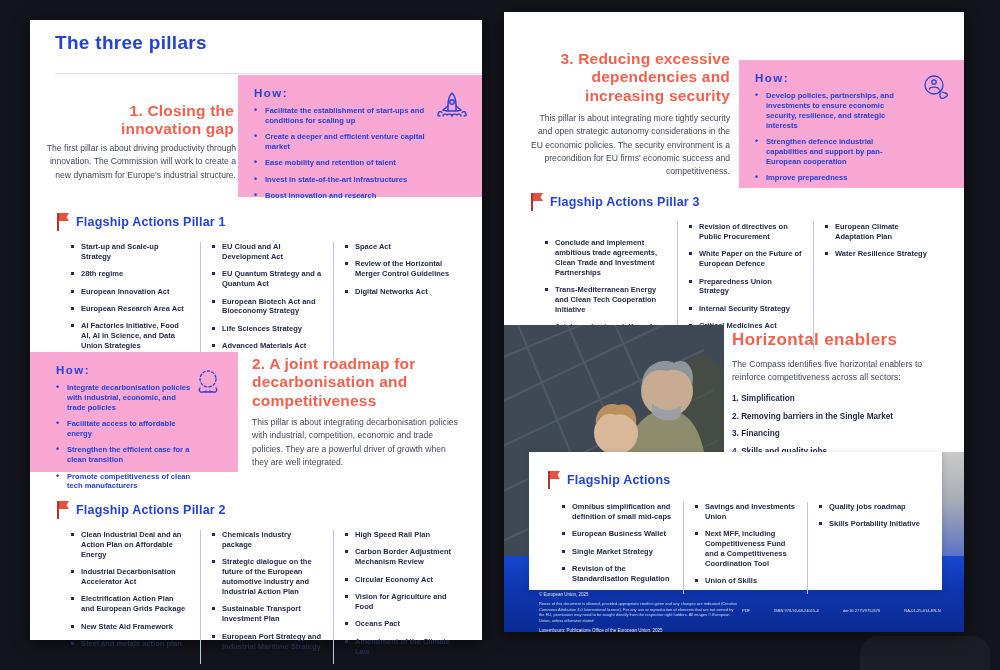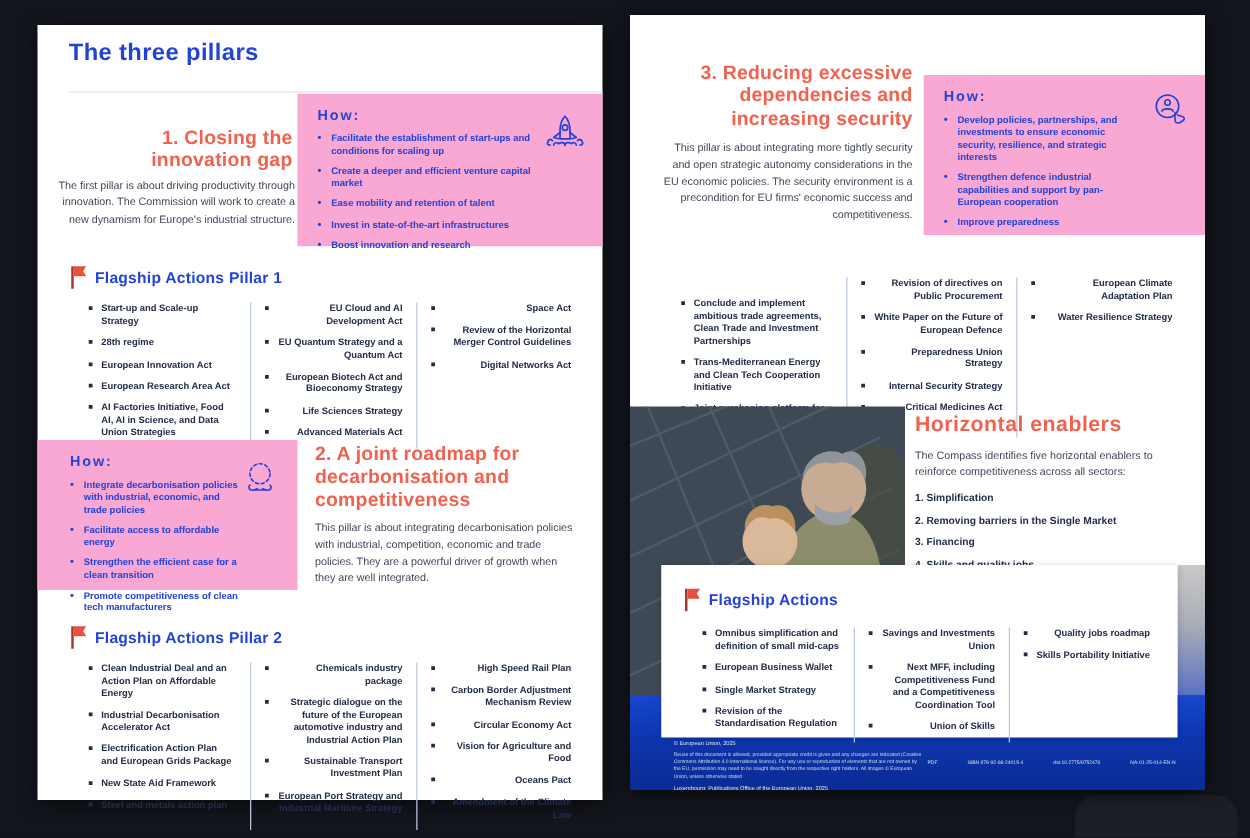--- a/index.html
+++ b/index.html
@@ -26,21 +26,21 @@
   .howbox ul { list-style:none; margin-top:7px; }
   .howbox li { position:relative; padding-left:11px; margin-bottom:6.5px;
                color:#2342d6; font-weight:700; font-size:7.6px; line-height:1.3; }
   .howbox li::before { content:"•"; position:absolute; left:0; top:-1px; font-size:9px; }
   .box-icon { position:absolute; }
 
   .fl-head { position:absolute; display:flex; align-items:flex-start; gap:7px; }
   .fl-head .txt { color:#2342d6; font-weight:800; font-size:12.5px; letter-spacing:0.2px; padding-top:3px; }
   .cols { position:absolute; display:flex; }
   .col { position:relative; padding:0 11px; }
-  .col + .col { border-left:1px solid #b9c8e2;text-align:right; }
+  .col + .col { border-left:1px solid #b9c8e2; }
   .cols ul { list-style:none; }
   .cols li { position:relative; padding-left:10px; margin-bottom:7.5px;
              color:#232c4a; font-weight:700; font-size:7.5px; line-height:1.32; }
   .cols li::before { content:""; position:absolute; left:0; top:3px; width:3px; height:3px;
                      background:#232c4a; }
 
   .he-head { position:absolute; color:#f2614e; font-weight:800; font-size:17px; letter-spacing:0.4px; }
   .he-intro { position:absolute; color:#41485a; font-size:8.6px; line-height:1.5; }
   .he-list { position:absolute; list-style:none; counter-reset:en; }
   .he-list li { counter-increment:en; color:#232c4a; font-weight:700; font-size:8.2px;
@@ -213,20 +213,29 @@
       <span class="box-icon" style="right:12px; top:12px;">
         <svg width="32" height="32" viewBox="0 0 32 32" fill="none" stroke="#2342d6" stroke-width="1.3" stroke-linecap="round" stroke-linejoin="round">
           <circle cx="14" cy="13" r="9"></circle>
           <circle cx="14" cy="10" r="2.2"></circle>
           <path d="M9.5 17 C10 14.5 18 14.5 18.5 17"></path>
           <path d="M20 18 L20 24 C20 26 22 27 24 26 L27 24 C28 23 27 21 25 21 L22 20"></path>
         </svg>
       </span>
     </div>
 
+    <div class="fl-head" style="left:26px; top:180px;">
+      <span>
+        <svg width="13" height="20" viewBox="0 0 13 20">
+          <rect x="1" y="1" width="2" height="18" fill="#a33a2e"></rect>
+          <path d="M3 1 L13 1 L10.5 5 L13 9 L3 9 Z" fill="#e8503e"></path>
+        </svg>
+      </span>
+      <span class="txt">Flagship Actions Pillar 3</span>
+    </div>
     <div class="cols" style="left:30px; top:210px; width:415px;">
       <div class="col" style="width:143px;margin-top:16px;">
           <ul>
             <li>Conclude and implement ambitious trade agreements, Clean Trade and Investment Partnerships</li>
             <li>Trans-Mediterranean Energy and Clean Tech Cooperation Initiative</li>
             <li>Joint purchasing platform for Critical Raw Minerals</li>
           </ul>
         </div>
       <div class="col" style="width:136px;">
           <ul>

